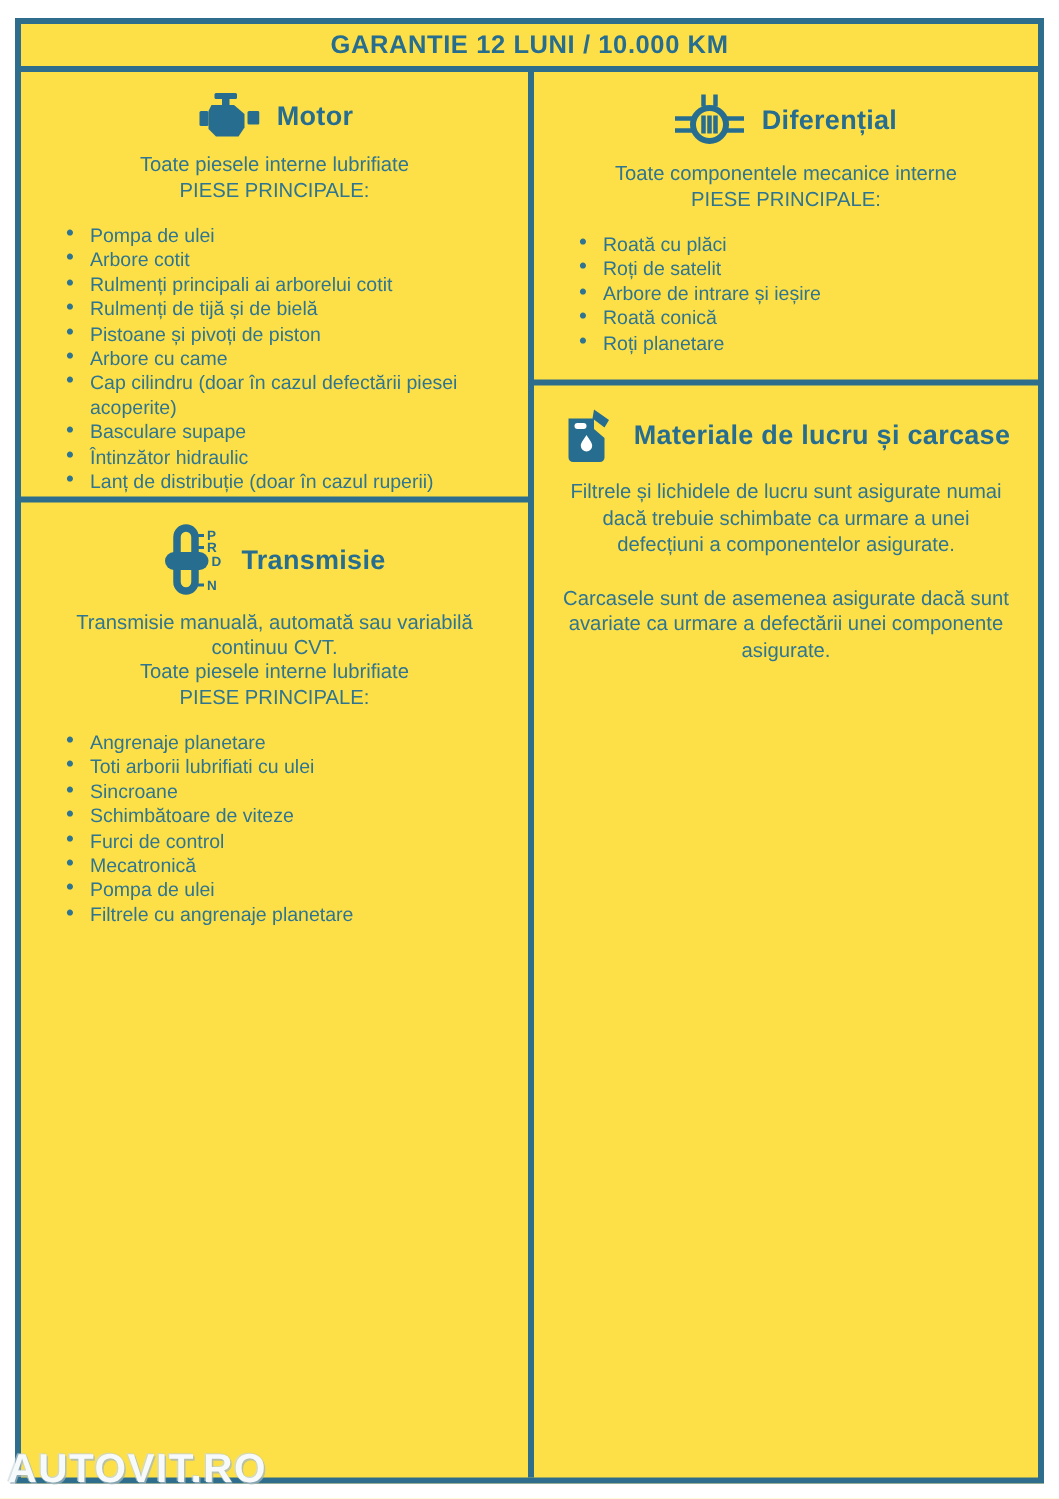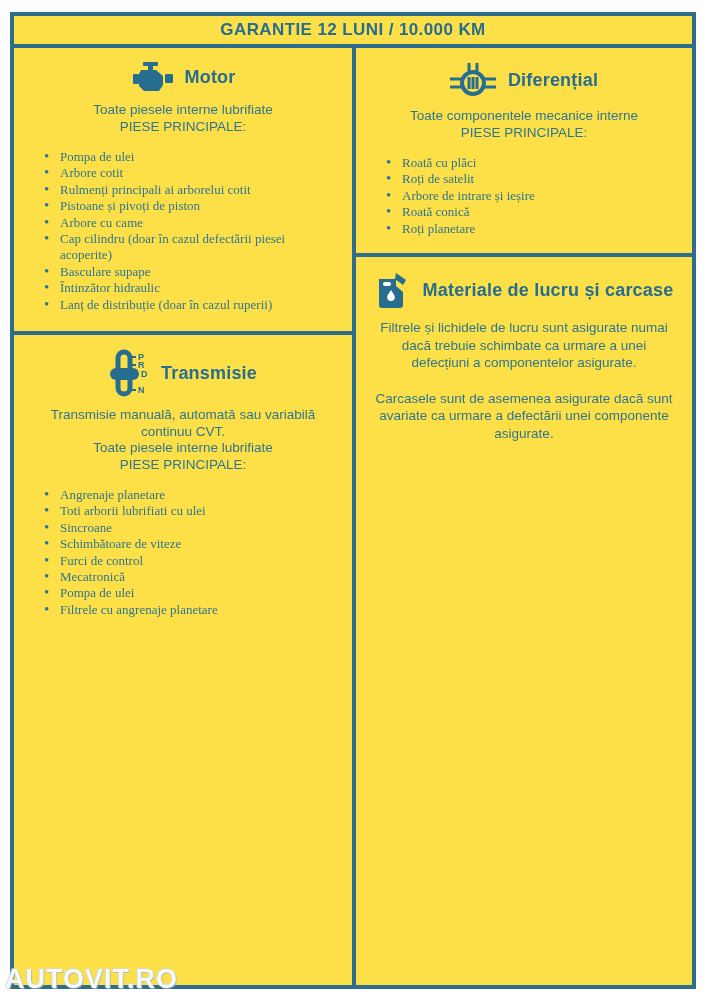--- a/index.html
+++ b/index.html
@@ -50,21 +50,21 @@
   .icon svg{display:block;}
   .icon .fillpart{fill:var(--heading);}
   .icon .strokepart{stroke:var(--heading);fill:none;}
   .gear-letter{fill:var(--heading);font-family:"Liberation Sans",sans-serif;font-size:9px;font-weight:bold;}
   .intro{margin:0;text-align:center;font-size:13.5px;line-height:16.5px;padding:0 14px;}
   ul.parts{
     margin:14px 0 0;padding:0 30px 0 30px;list-style:none;text-align:left;
   }
   ul.parts li{
     position:relative;padding-left:16px;
-    font-size:13px;line-height:16.4px;font-family:Liberation Serif, serif;
+    font-size:13px;line-height:16.4px;
   }
   ul.parts li::before{
     content:"\2022";
     position:absolute;left:0;top:-1px;font-size:15px;color:var(--text);
   }
   .cell.materiale .para{
     margin:0 0 18px;text-align:center;
     font-size:13.5px;line-height:17.5px;padding:0 16px;
   }
   .cell.materiale .para:first-of-type{margin-top:8px;}
@@ -104,20 +104,21 @@
           <p class="intro">Toate piesele interne lubrifiate</p>
           <p class="intro">PIESE PRINCIPALE:</p>
           <ul class="parts">
 
               <li>Pompa de ulei</li>
 
               <li>Arbore cotit</li>
 
               <li>Rulmenți principali ai arborelui cotit</li>
 
+              <li>Rulmenți de tijă și de bielă</li>
 
               <li>Pistoane și pivoți de piston</li>
 
               <li>Arbore cu came</li>
 
               <li>Cap cilindru (doar în cazul defectării piesei acoperite)</li>
 
               <li>Basculare supape</li>
 
               <li>Întinzător hidraulic</li>

